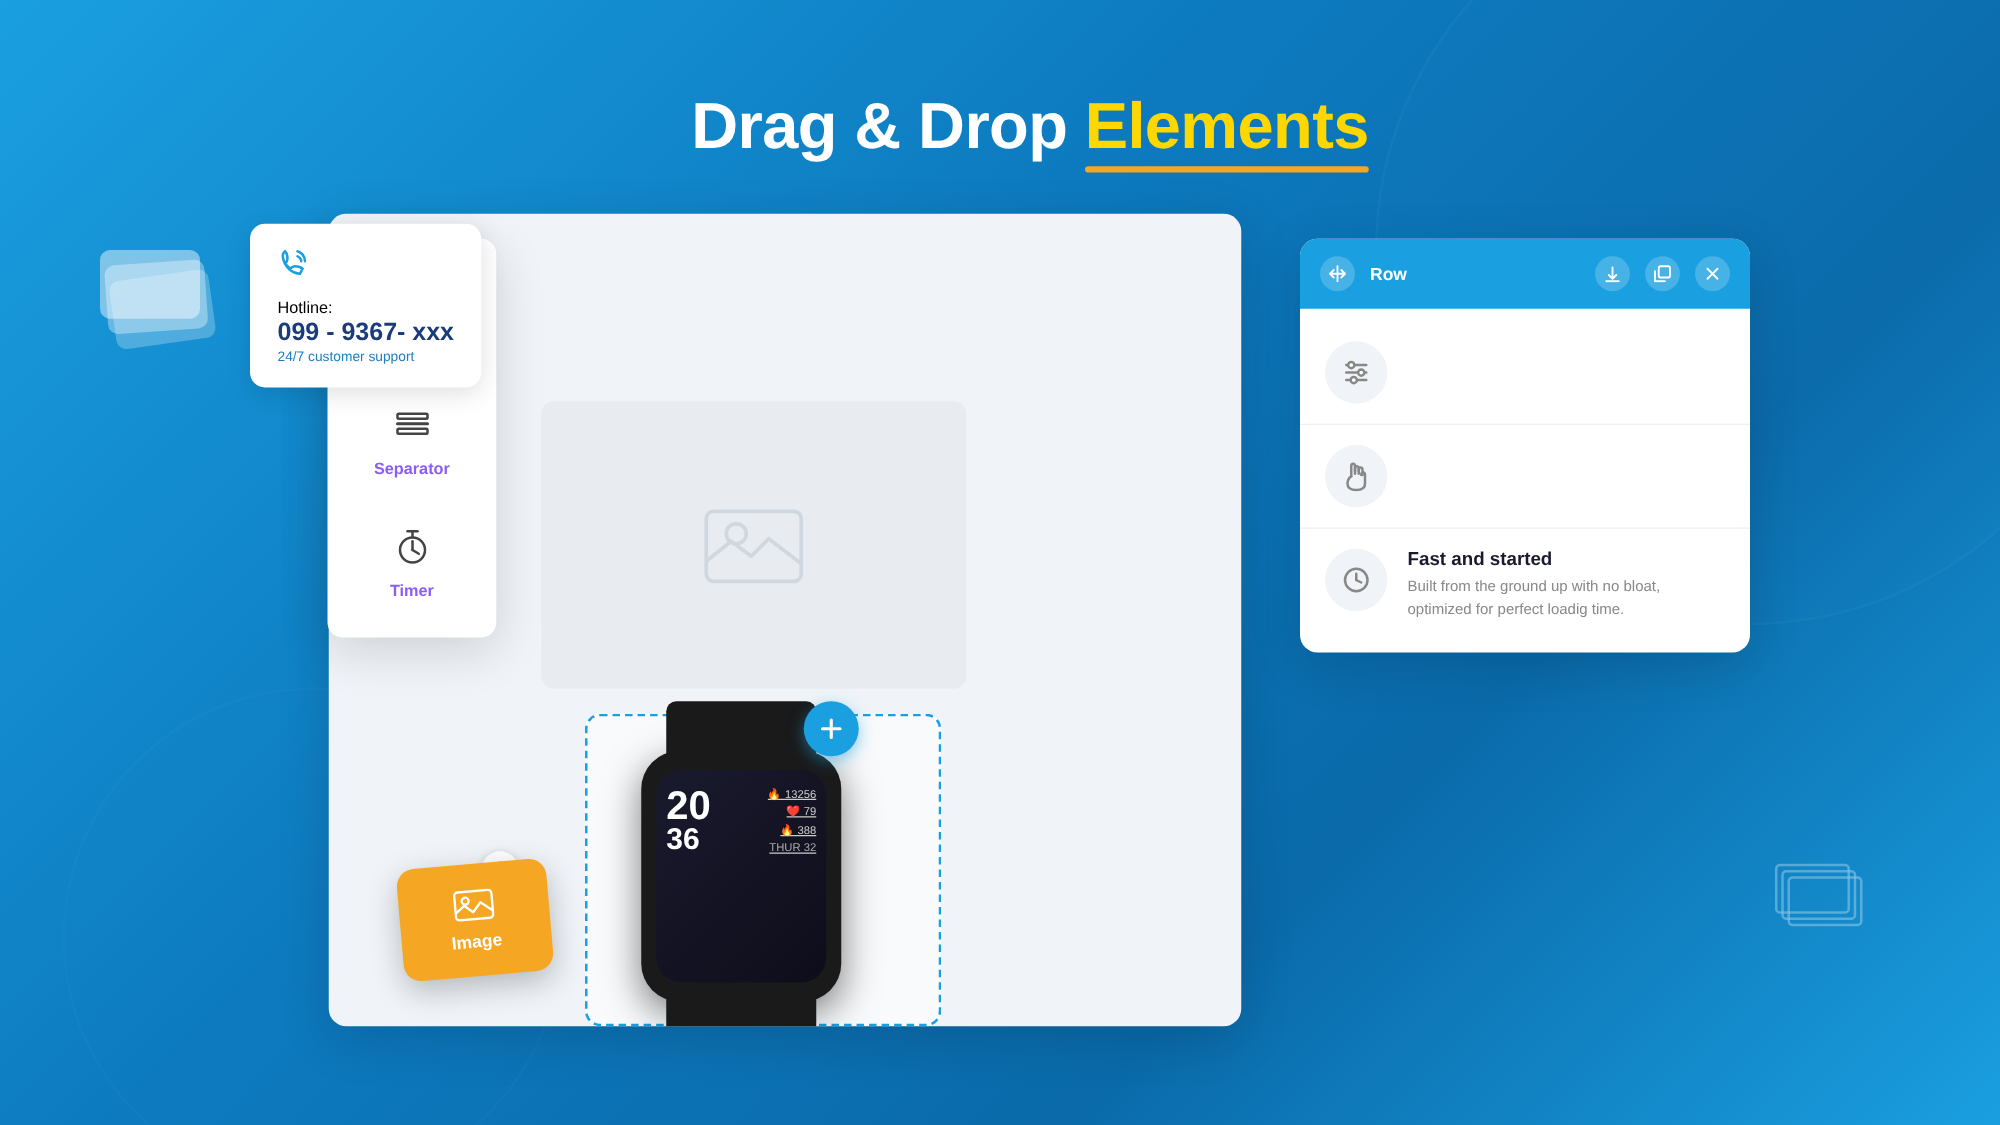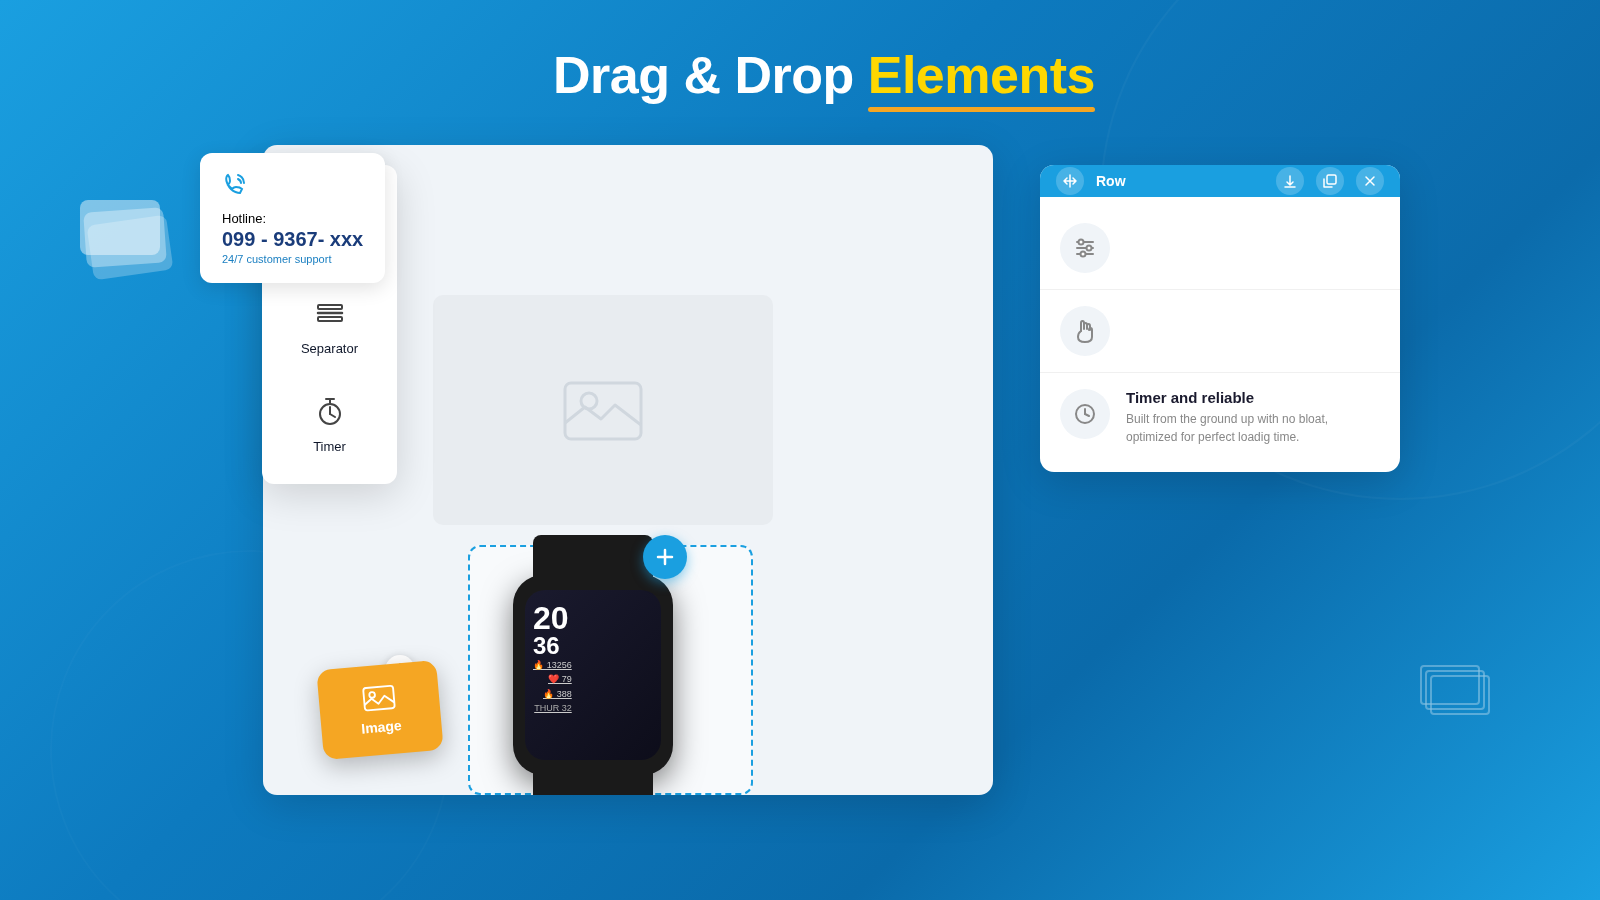--- a/index.html
+++ b/index.html
@@ -67,21 +67,21 @@
       border: 2px solid rgba(255,255,255,0.6);
       border-radius: 4px;
     }
     .arrows-layer:nth-child(1) { top: 10px; left: 10px; }
     .arrows-layer:nth-child(2) { top: 5px; left: 5px; }
     .arrows-layer:nth-child(3) { top: 0; left: 0; }
 
     
     .page-title {
       text-align: center;
-      padding-top: 45px;
+      padding-top: 71px;
       margin-bottom: 40px;
       position: relative;
       z-index: 10;
       margin-left: 48px;
     }
     .page-title h1 {
       font-size: 52px;
       font-weight: 800;
       color: white;
       letter-spacing: -0.5px;
@@ -138,22 +138,22 @@
     .element-item .icon-container {
       width: 40px;
       height: 40px;
       display: flex;
       align-items: center;
       justify-content: center;
       margin-bottom: 8px;
     }
     .element-item .label {
       font-size: 13px;
-      color: #0f172a;
-      font-weight: 400;
+      color: #8b5cf6;
+      font-weight: 700;
     }
 
     
     .move-cursor {
       position: absolute;
       left: 385px;
       bottom: 160px;
       z-index: 30;
       width: 30px;
       height: 30px;
@@ -332,21 +332,21 @@
       top: 20px;
       width: 360px;
       background: white;
       border-radius: 14px;
       box-shadow: 0 10px 40px rgba(0,0,0,0.15);
       z-index: 20;
       overflow: hidden;
     }
     .features-toolbar {
       background: #1a9fe0;
-      padding: 2px 16px;
+      padding: 14px 16px;
       display: flex;
       align-items: center;
       gap: 12px;
     }
     .features-toolbar .toolbar-btn {
       width: 28px;
       height: 28px;
       border-radius: 50%;
       background: rgba(255,255,255,0.2);
       display: flex;
@@ -424,21 +424,21 @@
       </svg>
     </div>
 
     <div class="drop-zone"></div>
 
     <div class="watch-img">
       <div class="watch-visual">
         <div class="watch-strap-top"></div>
         <div class="watch-strap-bottom"></div>
         <div class="watch-screen">
-          <div style="display:flex; justify-content:space-between; align-items:flex-start; margin-top:4px;flex-direction:column;">
+          <div style="display:flex; justify-content:space-between; align-items:flex-start; margin-top:4px;">
             <div>
               <div style="font-size:32px;font-weight:700;color:white;line-height:1;">20</div>
               <div style="font-size:24px;font-weight:700;color:white;line-height:1;">36</div>
             </div>
             <div style="font-size:9px;color:#ccc;text-align:right;line-height:1.6;text-decoration:underline;">
               <div>🔥 13256</div>
               <div>❤️ 79</div>
               <div>🔥 388</div>
               <div style="color:#aaa;">THUR 32</div>
             </div>
@@ -575,21 +575,21 @@
 
       <div class="feature-item">
         <div class="feature-icon-circle">
           <svg width="24" height="24" viewBox="0 0 24 24" fill="none">
             <circle cx="12" cy="12" r="9" stroke="#888" stroke-width="2" fill="none"></circle>
             <line x1="12" y1="12" x2="12" y2="7" stroke="#888" stroke-width="2" stroke-linecap="round"></line>
             <line x1="12" y1="12" x2="16" y2="14" stroke="#888" stroke-width="2" stroke-linecap="round"></line>
           </svg>
         </div>
         <div class="feature-text">
-          <div class="feature-title">Timer and reliable</div>
+          <div class="feature-title">Fast and started</div>
           <div class="feature-desc">Built from the ground up with no bloat, optimized for perfect loadig time.</div>
         </div>
       </div>
 
     </div>
   </div>
 
   <div class="arrows-icon">
     <div class="arrows-layer"></div>
     <div class="arrows-layer"></div>

